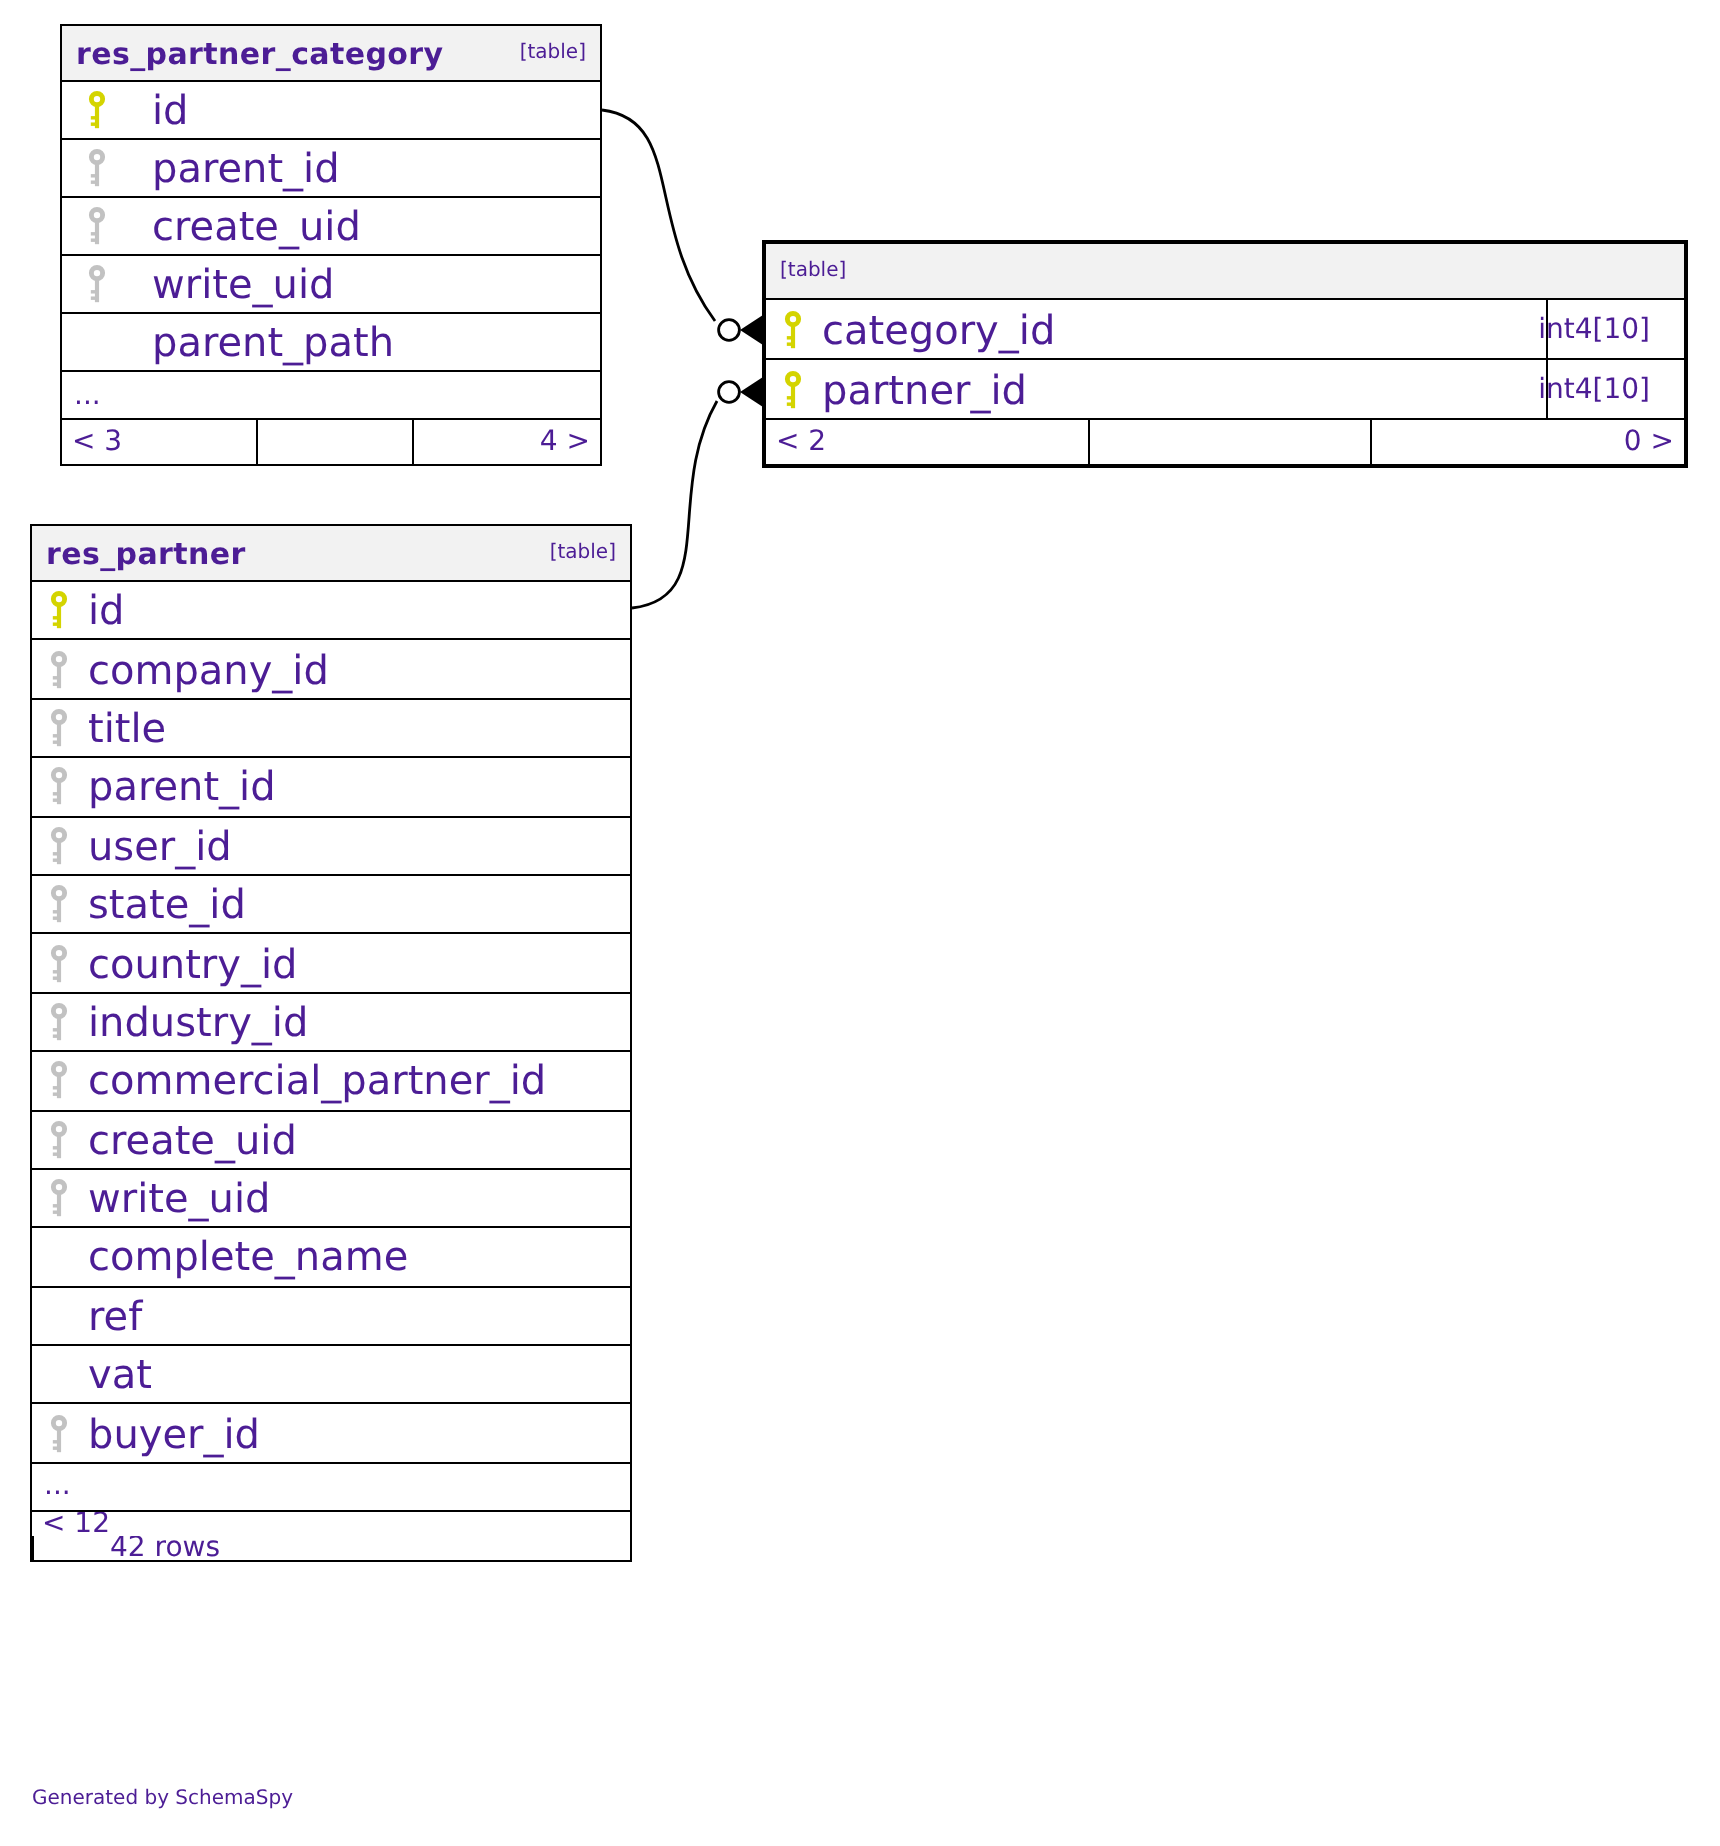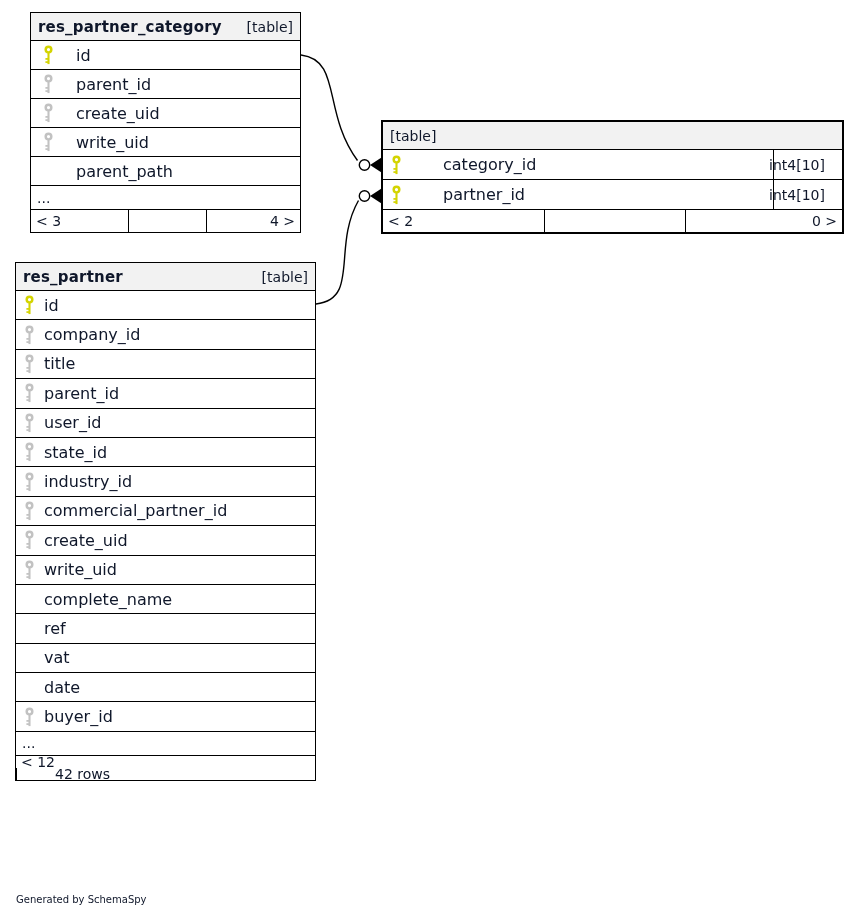--- a/index.html
+++ b/index.html
@@ -3,55 +3,55 @@
 <meta charset="utf-8">
 <style>
   * { box-sizing: border-box; margin: 0; padding: 0; }
   html, body { background: #ffffff; }
   #canvas {
     position: relative;
     width: 860px;
     height: 923px;
     background: #ffffff;
     font-family: "DejaVu Sans", "Liberation Sans", sans-serif;
-    color: #0f172a;
+    color: #4c1d95;
     overflow: hidden;
   }
   .dbtable {
     position: absolute;
     background: #ffffff;
     border: 1.5px solid #000000;
   }
   .dbtable.emphasized { border-width: 2.5px; }
   .thead {
     display: flex;
     justify-content: space-between;
     align-items: center;
     background: #f2f2f2;
     border-bottom: 1px solid #000000;
     height: 28px;
     padding: 0 7px;
   }
   .ttitle { font-weight: bold; font-size: 15px; letter-spacing: 0.2px; }
-  .ttype  { font-size: 14px; }
+  .ttype  { font-size: 10px; }
   .crow {
     display: flex;
     align-items: center;
     border-bottom: 1px solid #000000;
     height: 29px;
     background: #ffffff;
   }
   .t3 .crow { height: 29.4px; }
-  .trel .crow { height: 30px; gap: 32px; }
+  .trel .crow { height: 30px; }
   .keyslot { width: 11px; height: 20px; margin-left: 8px; flex: none; }
   .t1 .keyslot { margin-left: 12px; }
   .keyslot svg { visibility: hidden; display: block; }
   .keyslot[data-icon="primary-key"] svg { visibility: visible; color: #d4d400; }
   .keyslot[data-icon="foreign-key"] svg { visibility: visible; color: #c2c2c2; }
-  .colname { font-size: 16px; margin-left: 9px; white-space: nowrap; }
+  .colname { font-size: 20px; margin-left: 9px; white-space: nowrap; }
   .t1 .colname { margin-left: 22px; }
   .typecell {
     margin-left: auto;
     border-left: 1px solid #000000;
     width: 69px;
     height: 100%;
     display: flex;
     align-items: center;
     justify-content: flex-end;
     padding-right: 17px;
@@ -285,20 +285,31 @@
     </div>
     <div class="crow">
       <span class="keyslot" data-icon="foreign-key">
           <svg viewBox="0 0 12 22" width="11" height="20">
             <circle cx="6" cy="5" r="3.1" fill="none" stroke="currentColor" stroke-width="2.7"></circle>
             <line x1="6" y1="8.3" x2="6" y2="21" stroke="currentColor" stroke-width="2.3"></line>
             <line x1="6" y1="15.3" x2="2.6" y2="15.3" stroke="currentColor" stroke-width="1.9"></line>
             <line x1="6" y1="18.8" x2="2.6" y2="18.8" stroke="currentColor" stroke-width="1.9"></line>
           </svg>
         </span>
+      <span class="colname">country_id</span>
+    </div>
+    <div class="crow">
+      <span class="keyslot" data-icon="foreign-key">
+          <svg viewBox="0 0 12 22" width="11" height="20">
+            <circle cx="6" cy="5" r="3.1" fill="none" stroke="currentColor" stroke-width="2.7"></circle>
+            <line x1="6" y1="8.3" x2="6" y2="21" stroke="currentColor" stroke-width="2.3"></line>
+            <line x1="6" y1="15.3" x2="2.6" y2="15.3" stroke="currentColor" stroke-width="1.9"></line>
+            <line x1="6" y1="18.8" x2="2.6" y2="18.8" stroke="currentColor" stroke-width="1.9"></line>
+          </svg>
+        </span>
       <span class="colname">industry_id</span>
     </div>
     <div class="crow">
       <span class="keyslot" data-icon="foreign-key">
           <svg viewBox="0 0 12 22" width="11" height="20">
             <circle cx="6" cy="5" r="3.1" fill="none" stroke="currentColor" stroke-width="2.7"></circle>
             <line x1="6" y1="8.3" x2="6" y2="21" stroke="currentColor" stroke-width="2.3"></line>
             <line x1="6" y1="15.3" x2="2.6" y2="15.3" stroke="currentColor" stroke-width="1.9"></line>
             <line x1="6" y1="18.8" x2="2.6" y2="18.8" stroke="currentColor" stroke-width="1.9"></line>
           </svg>
@@ -352,31 +363,20 @@
     <div class="crow">
       <span class="keyslot" data-icon="none">
           <svg viewBox="0 0 12 22" width="11" height="20">
             <circle cx="6" cy="5" r="3.1" fill="none" stroke="currentColor" stroke-width="2.7"></circle>
             <line x1="6" y1="8.3" x2="6" y2="21" stroke="currentColor" stroke-width="2.3"></line>
             <line x1="6" y1="15.3" x2="2.6" y2="15.3" stroke="currentColor" stroke-width="1.9"></line>
             <line x1="6" y1="18.8" x2="2.6" y2="18.8" stroke="currentColor" stroke-width="1.9"></line>
           </svg>
         </span>
       <span class="colname">vat</span>
-    </div>
-    <div class="crow">
-      <span class="keyslot" data-icon="none">
-          <svg viewBox="0 0 12 22" width="11" height="20">
-            <circle cx="6" cy="5" r="3.1" fill="none" stroke="currentColor" stroke-width="2.7"></circle>
-            <line x1="6" y1="8.3" x2="6" y2="21" stroke="currentColor" stroke-width="2.3"></line>
-            <line x1="6" y1="15.3" x2="2.6" y2="15.3" stroke="currentColor" stroke-width="1.9"></line>
-            <line x1="6" y1="18.8" x2="2.6" y2="18.8" stroke="currentColor" stroke-width="1.9"></line>
-          </svg>
-        </span>
-      <span class="colname">date</span>
     </div>
     <div class="crow">
       <span class="keyslot" data-icon="foreign-key">
           <svg viewBox="0 0 12 22" width="11" height="20">
             <circle cx="6" cy="5" r="3.1" fill="none" stroke="currentColor" stroke-width="2.7"></circle>
             <line x1="6" y1="8.3" x2="6" y2="21" stroke="currentColor" stroke-width="2.3"></line>
             <line x1="6" y1="15.3" x2="2.6" y2="15.3" stroke="currentColor" stroke-width="1.9"></line>
             <line x1="6" y1="18.8" x2="2.6" y2="18.8" stroke="currentColor" stroke-width="1.9"></line>
           </svg>
         </span>

